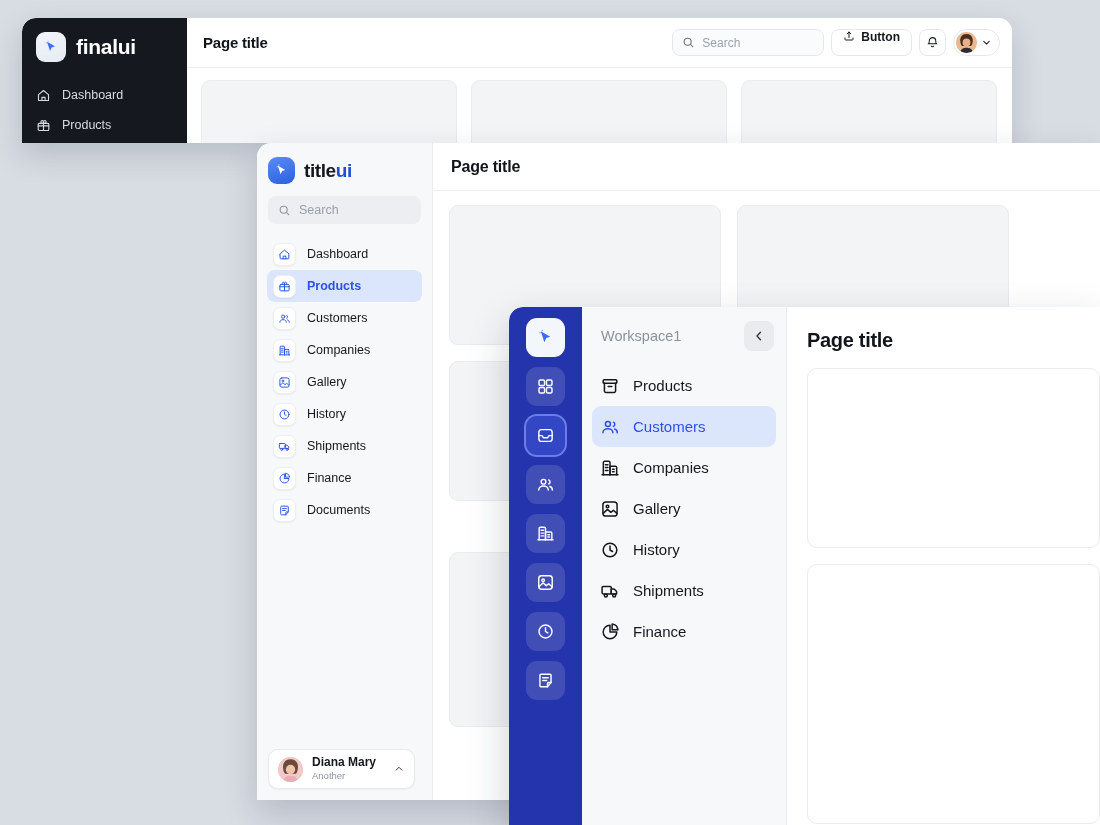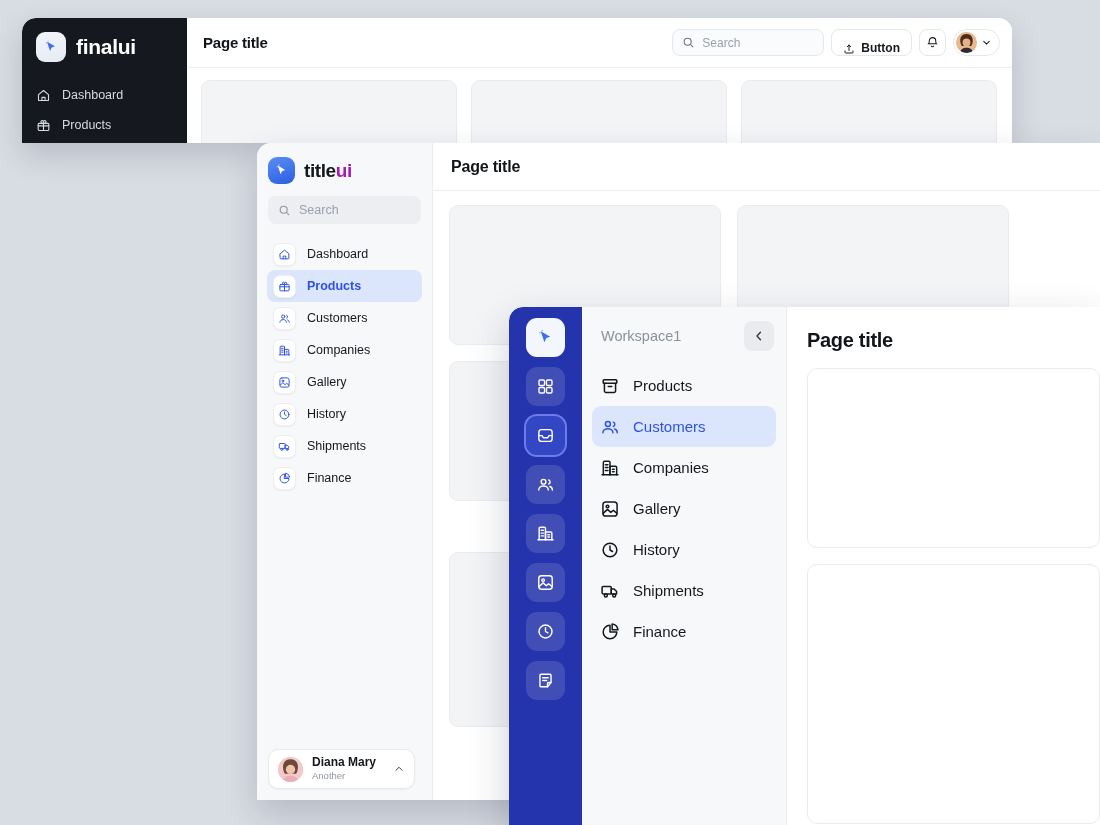--- a/index.html
+++ b/index.html
@@ -48,21 +48,21 @@
   }
   .w1-pagetitle { font-size: 15px; font-weight: 700; color: #111418; letter-spacing: -.2px; }
   .w1-tools { margin-left: auto; display: flex; align-items: center; gap: 7px; }
   .w1-search {
     width: 152px; height: 27px; border: 1px solid #e4e7eb; border-radius: 8px;
     background: #fafbfc; display: flex; align-items: center; gap: 7px; padding: 0 9px;
   }
   .w1-search span { color: #9aa1ab; font-size: 12px; }
   .w1-btn {
     height: 27px; border: 1px solid #e4e7eb; border-radius: 8px; background: #fff;
-    display: flex; align-items: flex-end; gap: 6px; padding: 0 11px;
+    display: flex; align-items: flex-start; gap: 6px; padding: 0 11px;
     font-size: 12px; font-weight: 600; color: #14181d;
   }
   .w1-iconbtn {
     width: 27px; height: 27px; border: 1px solid #e4e7eb; border-radius: 8px; background: #fff;
     display: flex; align-items: center; justify-content: center;
   }
   .w1-avatar {
     height: 27px; border: 1px solid #e4e7eb; border-radius: 99px; background: #fff;
     display: flex; align-items: center; gap: 4px; padding: 2px 7px 2px 2px;
   }
@@ -89,21 +89,21 @@
     background: #f7f8fa; border-right: 1px solid #ebedf0;
     border-radius: 14px 0 0 0;
   }
   .w2-logo { display: flex; align-items: center; gap: 9px; padding: 14px 0 0 11px; }
   .w2-logo-badge {
     width: 27px; height: 27px; border-radius: 9px;
     background: linear-gradient(160deg,#5b8df5,#2a5fe0);
     display: flex; align-items: center; justify-content: center;
   }
   .w2-logo-text { font-size: 19px; font-weight: 700; color: #14181d; letter-spacing: -.4px; }
-  .w2-logo-text em { font-style: normal; color: #a21caf; }
+  .w2-logo-text em { font-style: normal; color: #1d4ed8; }
   .w2-search {
     margin: 12px 11px 0 11px; height: 28px; border-radius: 8px; background: #eceef2;
     display: flex; align-items: center; gap: 8px; padding: 0 10px;
   }
   .w2-search span { color: #9aa1ab; font-size: 12.5px; }
   .w2-nav { margin-top: 14px; padding: 0 10px; }
   .w2-item {
     display: flex; align-items: center; gap: 11px;
     height: 32px; border-radius: 8px; padding: 0 6px;
     color: #14181d; font-size: 12.5px;
@@ -378,20 +378,30 @@
           </div>
           <div class="w2-item">
             <span class="w2-chip">
               <svg width="13" height="13" viewBox="0 0 24 24" fill="none" stroke="#2d52e3" stroke-width="1.8" stroke-linecap="round" stroke-linejoin="round">
                 <path d="M12 3.8a8.2 8.2 0 108.2 8.2H12z"></path>
                 <path d="M14.6 2.4a8.2 8.2 0 017 7h-7z"></path>
               </svg>
             </span>
             <span>Finance</span>
           </div>
+          <div class="w2-item">
+            <span class="w2-chip">
+              <svg width="13" height="13" viewBox="0 0 24 24" fill="none" stroke="#2d52e3" stroke-width="1.8" stroke-linecap="round" stroke-linejoin="round">
+                <path d="M5 5.5A1.5 1.5 0 016.5 4h11A1.5 1.5 0 0119 5.5v9L14.5 20H6.5A1.5 1.5 0 015 18.5z"></path>
+                <path d="M19 14.5h-3a1.5 1.5 0 00-1.5 1.5v4"></path>
+                <path d="M8.5 8.5h7M8.5 12h5"></path>
+              </svg>
+            </span>
+            <span>Documents</span>
+          </div>
         </div>
       <div class="w2-user">
         <span class="face" style="width:25px;height:25px;">
           <svg width="25" height="25" viewBox="0 0 32 32">
               <circle cx="16" cy="16" r="16" fill="#f3c9cd"></circle>
               <path d="M16 3c7 0 10 5 9.5 11-.3 4-1.5 6-2.5 7.5H9C8 20 6.8 18 6.5 14 6 8 9 3 16 3z" fill="#6b4a3a"></path>
               <circle cx="16" cy="16" r="6" fill="#f0c3ab"></circle>
               <path d="M6 32c1-6 5-8 10-8s9 2 10 8z" fill="#e9aeb4"></path>
             </svg>
         </span>

